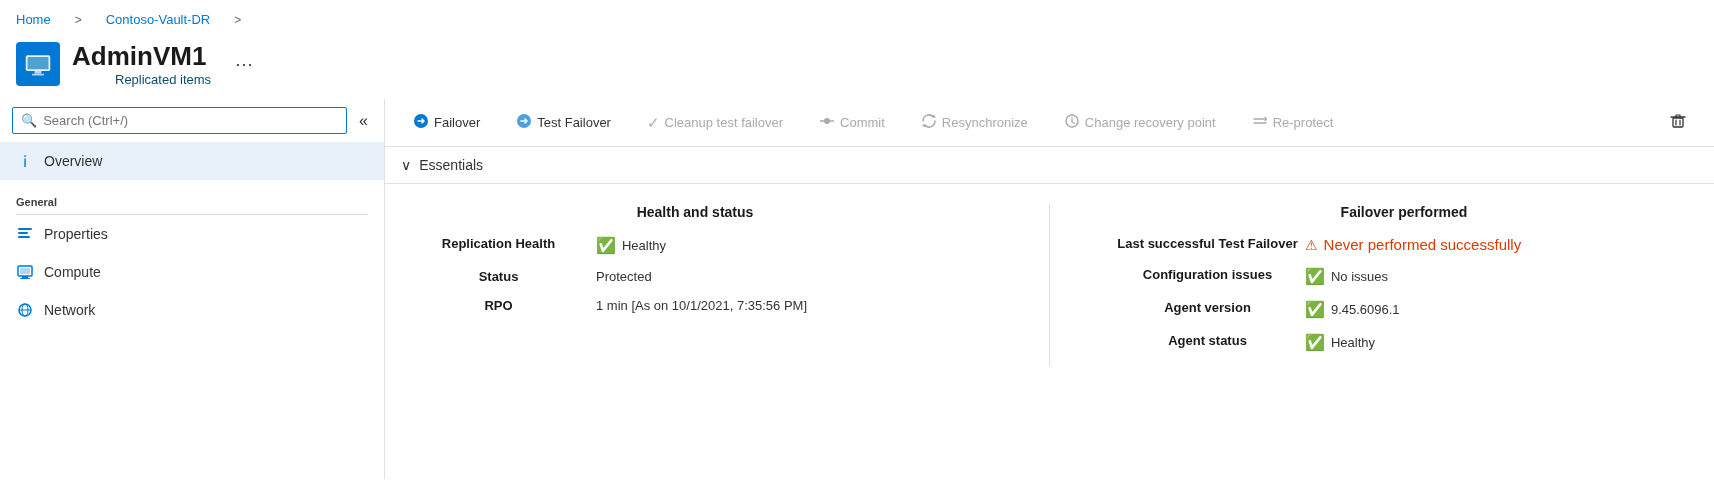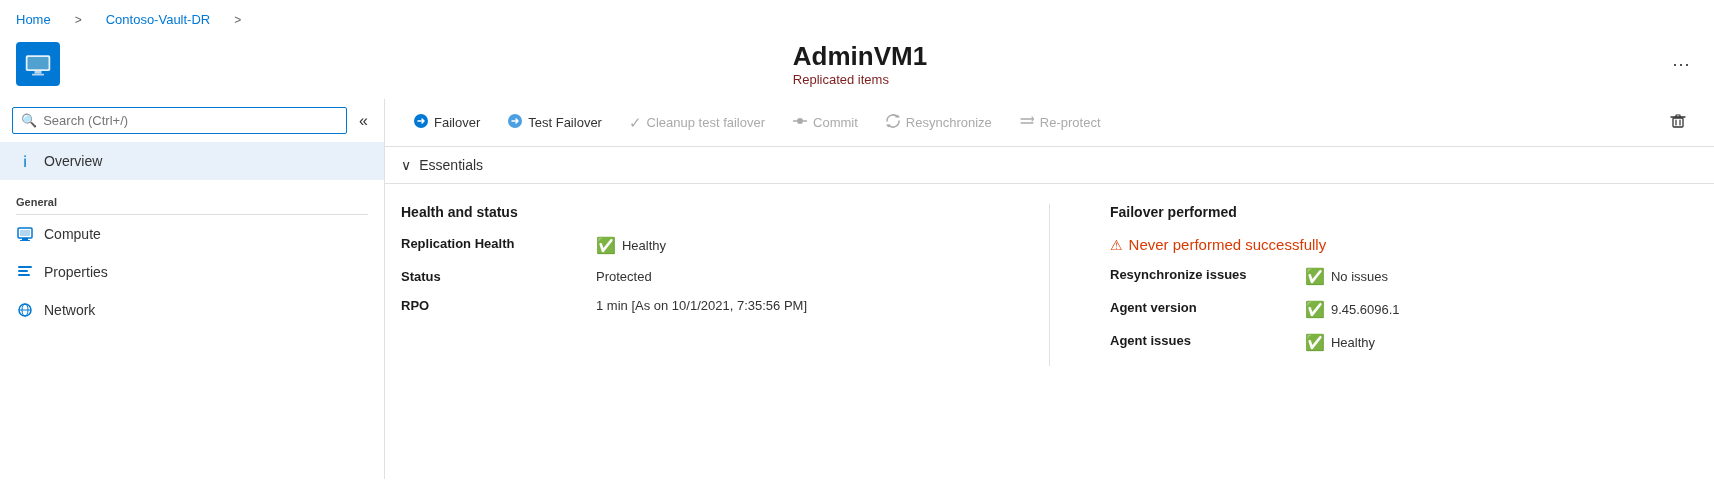--- a/index.html
+++ b/index.html
@@ -4,26 +4,26 @@
   <style>
     * { margin: 0; padding: 0; box-sizing: border-box; }
     body { font-family: 'Segoe UI', Arial, sans-serif; font-size: 13px; background: #fff; color: #333; width: 1714px; min-height: 504px; overflow: hidden; }
 
     
     .breadcrumb { display: flex; align-items: center; gap: 24px; padding: 12px 16px 6px 16px; font-size: 13px; }
     .breadcrumb a { color: #0078d4; text-decoration: none; }
     .breadcrumb-sep { color: #666; font-size: 12px; }
 
     
-    .page-header { display: flex; align-items: center; gap: 12px; padding: 8px 16px 12px 16px; justify-content: space-between; }
+    .page-header { display: flex; align-items: center; gap: 12px; padding: 8px 16px 12px 16px; }
     .vm-icon { width: 44px; height: 44px; background: #0078d4; border-radius: 4px; display: flex; align-items: center; justify-content: center; }
     .vm-icon svg { width: 28px; height: 28px; }
     .page-title-area { display: flex; flex-direction: column; }
     .page-title { font-size: 26px; font-weight: 600; color: #1a1a1a; line-height: 1.2; }
-    .page-subtitle { font-size: 13px; color: #7f1d1d; }
+    .page-subtitle { font-size: 13px; color: #0c4a6e; margin-left: 43px; }
     .more-btn { font-size: 18px; color: #333; background: none; border: none; cursor: pointer; padding: 4px 8px; margin-left: 4px; }
 
     
     .main-layout { display: flex; width: 100%; height: 380px; }
 
     
     .sidebar { width: 385px; flex-shrink: 0; border-right: 1px solid #e0e0e0; background: #fff; }
     .search-area { padding: 8px 12px; display: flex; align-items: center; gap: 8px; }
     .search-box { display: flex; align-items: center; border: 1.5px solid #0078d4; border-radius: 2px; padding: 5px 8px; flex: 1; gap: 6px; }
     .search-box input { border: none; outline: none; font-size: 13px; color: #7f1d1d; width: 100%; }
@@ -32,30 +32,30 @@
     .nav-item { display: flex; align-items: center; gap: 10px; padding: 10px 16px; cursor: pointer; font-size: 14px; color: #333; }
     .nav-item.active { background: #e8f0fa; }
     .nav-item .nav-icon { width: 18px; height: 18px; display: flex; align-items: center; justify-content: center; }
     .section-label { padding: 16px 16px 6px 16px; font-size: 11px; font-weight: 600; color: #404040; }
     .section-divider { border: none; border-top: 1px solid #ddd; margin: 0 16px; }
 
     
     .content-area { flex: 1; overflow: auto; }
 
     
-    .toolbar { display: flex; align-items: center; gap: 3px; padding: 8px 16px; border-bottom: 1px solid #e0e0e0; flex-wrap: nowrap; }
+    .toolbar { display: flex; align-items: center; gap: 12px; padding: 8px 16px; border-bottom: 1px solid #e0e0e0; flex-wrap: nowrap; }
     .toolbar-btn { display: flex; align-items: center; gap: 5px; padding: 6px 12px; background: none; border: none; cursor: pointer; font-size: 13px; color: #333; white-space: nowrap; border-radius: 2px; }
     .toolbar-btn.disabled { color: #aaa; cursor: default; }
     .toolbar-icon { font-size: 15px; }
     .delete-btn { color: #333; margin-left: auto; }
 
     
     .essentials-header { display: flex; align-items: center; gap: 8px; padding: 10px 16px; border-bottom: 1px solid #e0e0e0; font-size: 14px; font-weight: 500; cursor: pointer; }
     .essentials-body { display: flex; padding: 20px 16px; gap: 40px; }
-    .essentials-col { flex: 1; }
+    .essentials-col { flex: 1; text-align: center; }
     .essentials-col h3 { font-size: 14px; font-weight: 600; margin-bottom: 16px; color: #1a1a1a; }
     .field-row { display: flex; align-items: flex-start; margin-bottom: 14px; }
     .field-label { font-size: 13px; font-weight: 600; color: #1a1a1a; width: 195px; flex-shrink: 0; }
     .field-value { font-size: 13px; color: #333; display: flex; align-items: center; gap: 6px; }
     .status-green { color: #107c10; font-size: 16px; }
     .status-orange { color: #d83b01; font-size: 14px; }
     .link-orange { color: #d83b01; text-decoration: none; font-size: 15px; }
     .divider-v { width: 1px; background: #e0e0e0; margin: 0 20px; }
   </style>
 </head>
@@ -99,38 +99,38 @@
       <span class="nav-icon" style="color:#0078d4; font-size:16px;">ℹ</span>
       <span>Overview</span>
     </div>
 
     <div class="section-label">General</div>
     <hr class="section-divider">
 
     <div class="nav-item">
       <span class="nav-icon">
         <svg width="18" height="18" viewBox="0 0 18 18" fill="none">
+          <rect x="2" y="3" width="14" height="2" rx="1" fill="#0078d4"></rect>
+          <rect x="2" y="7" width="10" height="2" rx="1" fill="#0078d4"></rect>
+          <rect x="2" y="11" width="12" height="2" rx="1" fill="#0078d4"></rect>
+        </svg>
+      </span>
+      <span>Properties</span>
+    </div>
+
+    <div class="nav-item">
+      <span class="nav-icon">
+        <svg width="18" height="18" viewBox="0 0 18 18" fill="none">
           <rect x="2" y="3" width="14" height="10" rx="1" fill="none" stroke="#0078d4" stroke-width="1.5"></rect>
           <rect x="4" y="5" width="10" height="6" rx="0.5" fill="#0078d4" opacity="0.3"></rect>
           <rect x="6" y="13" width="6" height="2" fill="#0078d4"></rect>
           <rect x="4" y="15" width="10" height="1" rx="0.5" fill="#0078d4"></rect>
         </svg>
       </span>
       <span>Compute</span>
-    </div>
-
-    <div class="nav-item">
-      <span class="nav-icon">
-        <svg width="18" height="18" viewBox="0 0 18 18" fill="none">
-          <rect x="2" y="3" width="14" height="2" rx="1" fill="#0078d4"></rect>
-          <rect x="2" y="7" width="10" height="2" rx="1" fill="#0078d4"></rect>
-          <rect x="2" y="11" width="12" height="2" rx="1" fill="#0078d4"></rect>
-        </svg>
-      </span>
-      <span>Properties</span>
     </div>
 
     <div class="nav-item">
       <span class="nav-icon">
         <svg width="18" height="18" viewBox="0 0 18 18" fill="none">
           <circle cx="9" cy="9" r="6" fill="none" stroke="#0078d4" stroke-width="1.5"></circle>
           <ellipse cx="9" cy="9" rx="3" ry="6" fill="none" stroke="#0078d4" stroke-width="1"></ellipse>
           <line x1="3" y1="9" x2="15" y2="9" stroke="#0078d4" stroke-width="1"></line>
         </svg>
       </span>
@@ -184,20 +184,29 @@
           <svg width="16" height="16" viewBox="0 0 16 16" fill="none">
             <path d="M2 8a6 6 0 0110.5-4" stroke="#aaa" stroke-width="1.5" stroke-linecap="round" fill="none"></path>
             <path d="M14 8a6 6 0 01-10.5 4" stroke="#aaa" stroke-width="1.5" stroke-linecap="round" fill="none"></path>
             <path d="M11 4l1.5-1.5L14 4" stroke="#aaa" stroke-width="1.2" stroke-linecap="round" stroke-linejoin="round" fill="none"></path>
             <path d="M5 12l-1.5 1.5L2 12" stroke="#aaa" stroke-width="1.2" stroke-linecap="round" stroke-linejoin="round" fill="none"></path>
           </svg>
         </span>
         <span>Resynchronize</span>
       </button>
 
+      <button class="toolbar-btn disabled">
+        <span class="toolbar-icon" style="color:#aaa;">
+          <svg width="16" height="16" viewBox="0 0 16 16" fill="none">
+            <circle cx="8" cy="8" r="6" stroke="#aaa" stroke-width="1.5" fill="none"></circle>
+            <path d="M8 5v4l2.5 1.5" stroke="#aaa" stroke-width="1.3" stroke-linecap="round" fill="none"></path>
+          </svg>
+        </span>
+        <span>Change recovery point</span>
+      </button>
 
       <button class="toolbar-btn disabled">
         <span class="toolbar-icon" style="color:#aaa;">
           <svg width="16" height="16" viewBox="0 0 16 16" fill="none">
             <path d="M2 6h12M2 10h12" stroke="#aaa" stroke-width="1.3" stroke-linecap="round"></path>
             <path d="M13 4l1.5 2L13 8" stroke="#aaa" stroke-width="1.2" stroke-linecap="round" stroke-linejoin="round" fill="none"></path>
           </svg>
         </span>
         <span>Re-protect</span>
       </button>
@@ -242,44 +251,45 @@
           <span class="field-value">1 min [As on 10/1/2021, 7:35:56 PM]</span>
         </div>
       </div>
 
       <div class="divider-v"></div>
 
       <div class="essentials-col">
         <h3>Failover performed</h3>
 
         <div class="field-row">
+          <span class="field-label">Last successful Test Failover</span>
           <span class="field-value">
             <span class="status-orange">⚠</span>
             <a href="#" class="link-orange">Never performed successfully</a>
           </span>
         </div>
 
         <div class="field-row">
-          <span class="field-label">Resynchronize issues</span>
+          <span class="field-label">Configuration issues</span>
           <span class="field-value">
             <span class="status-green">✅</span>
             <span>No issues</span>
           </span>
         </div>
 
         <div class="field-row">
           <span class="field-label">Agent version</span>
           <span class="field-value">
             <span class="status-green">✅</span>
             <span>9.45.6096.1</span>
           </span>
         </div>
 
         <div class="field-row">
-          <span class="field-label">Agent issues</span>
+          <span class="field-label">Agent status</span>
           <span class="field-value">
             <span class="status-green">✅</span>
             <span>Healthy</span>
           </span>
         </div>
       </div>
 
     </div>
   </div>
 </div>

